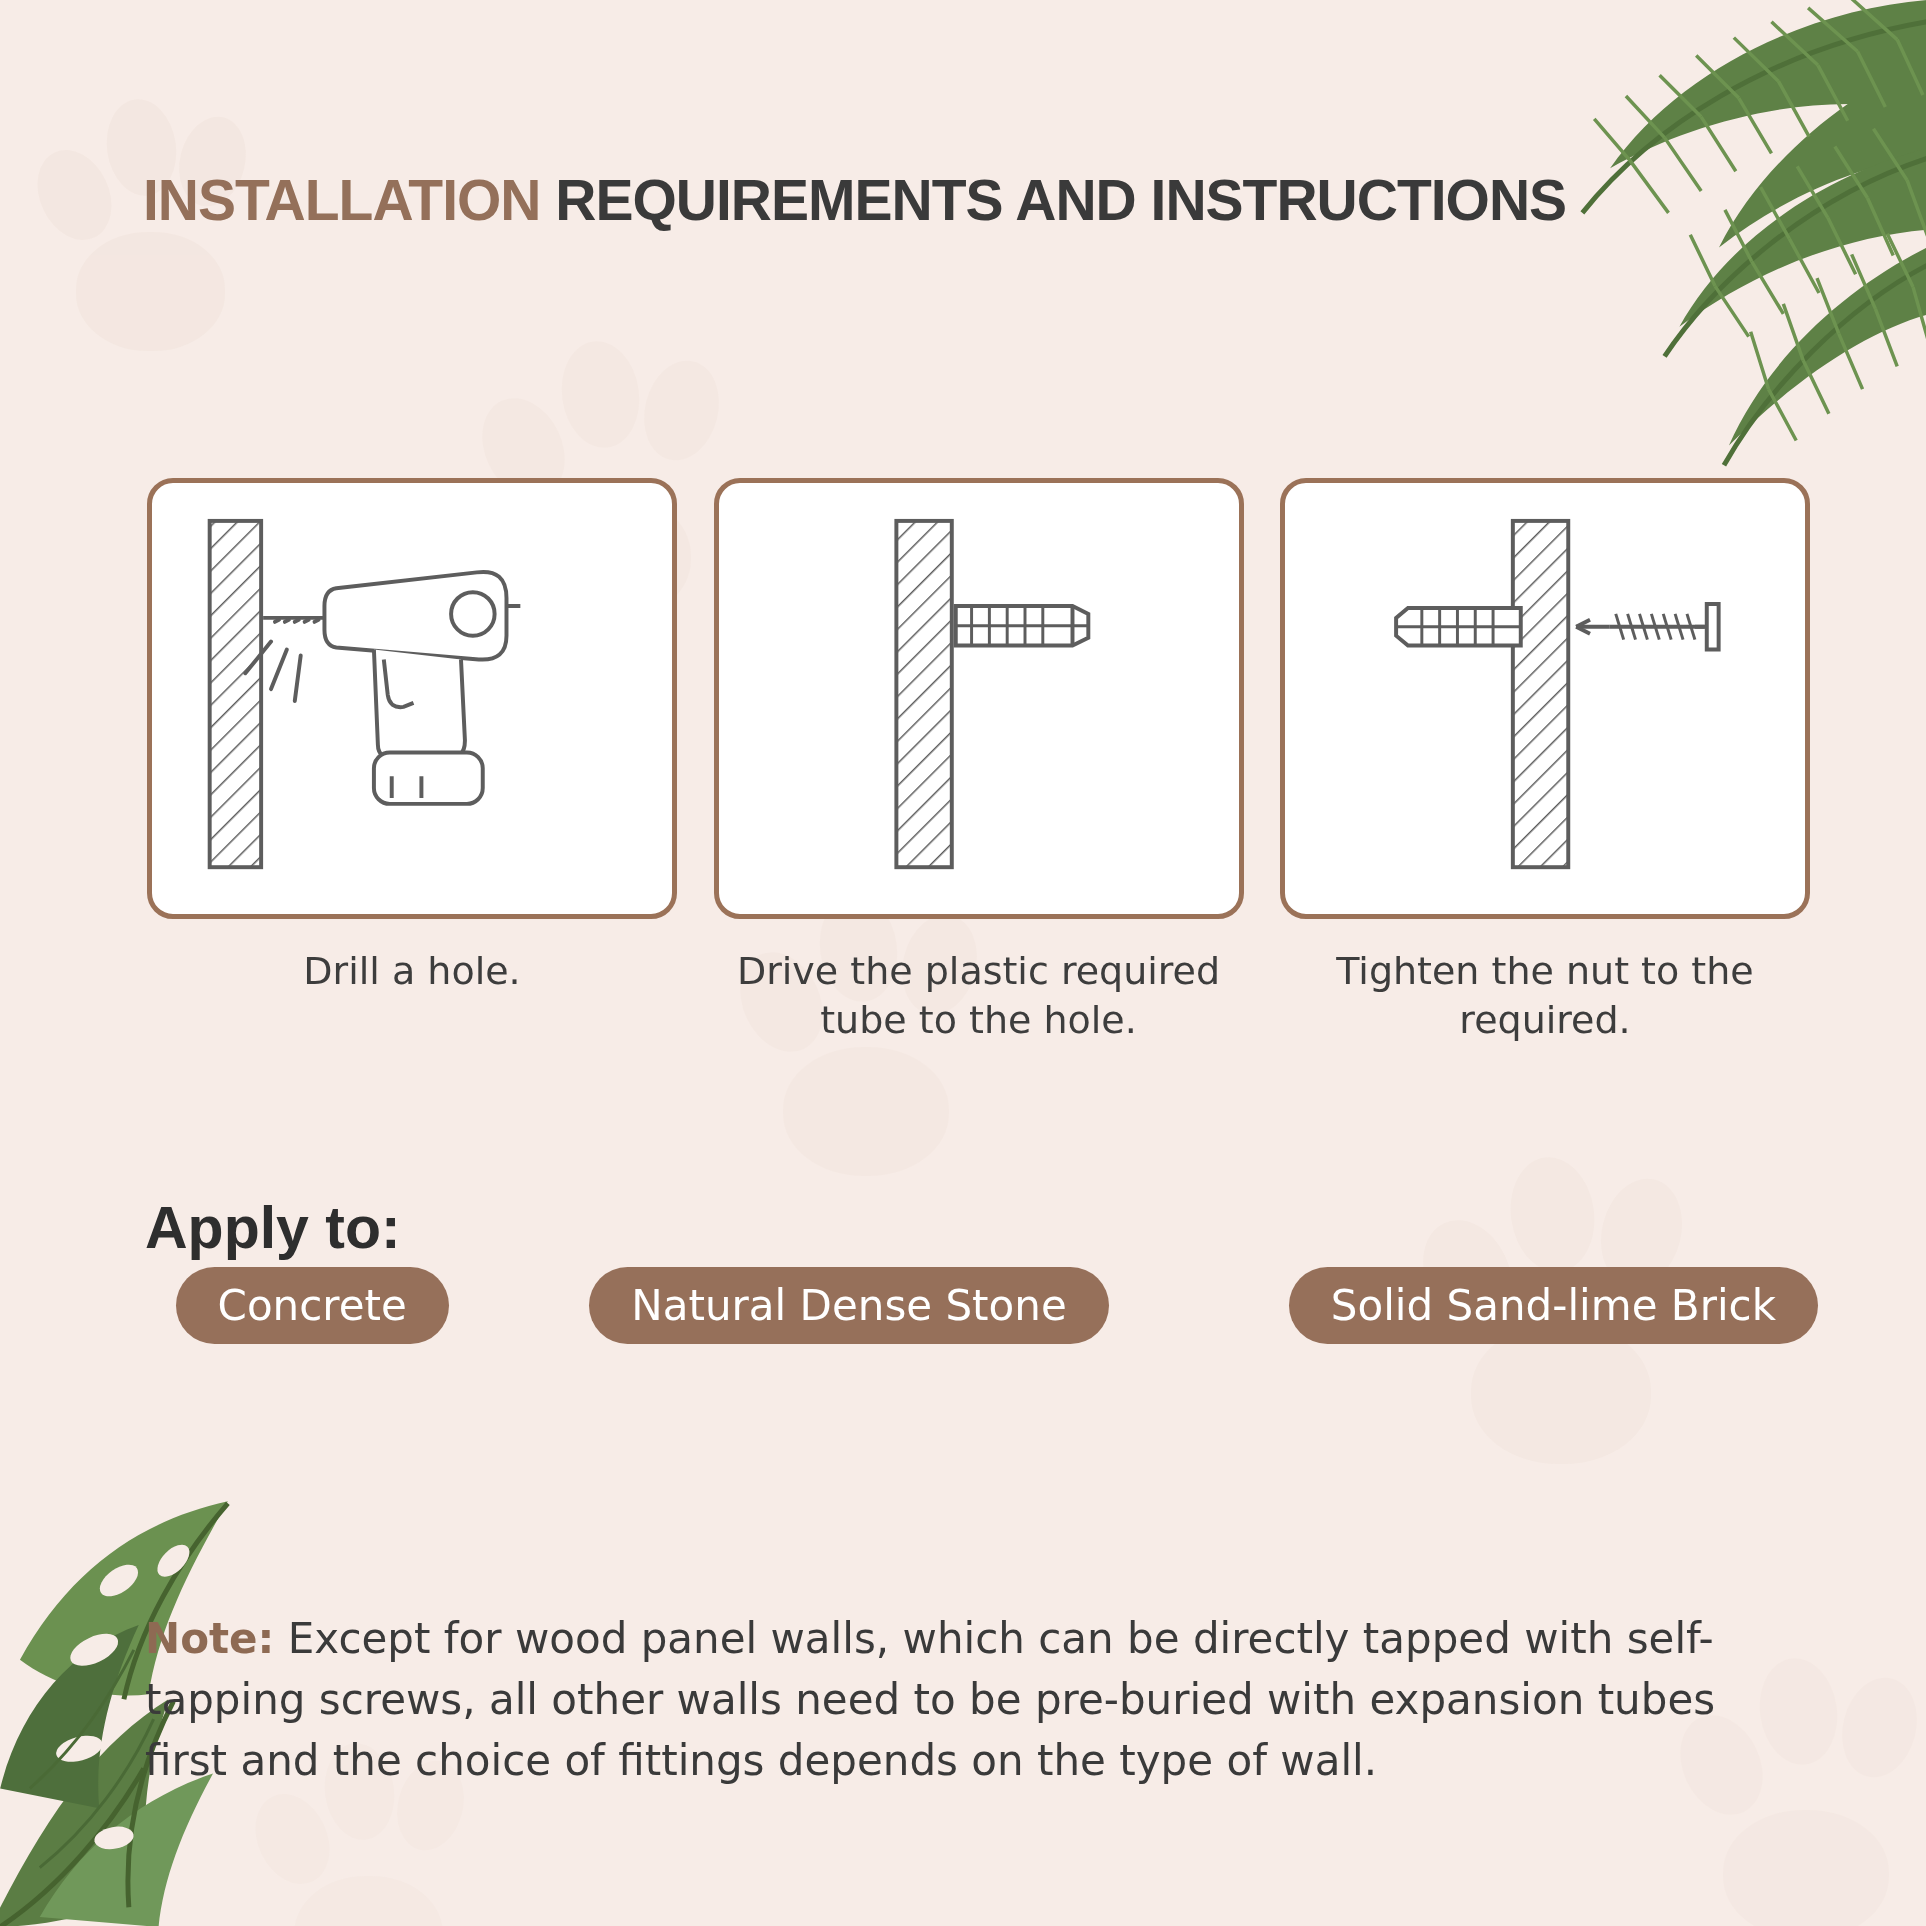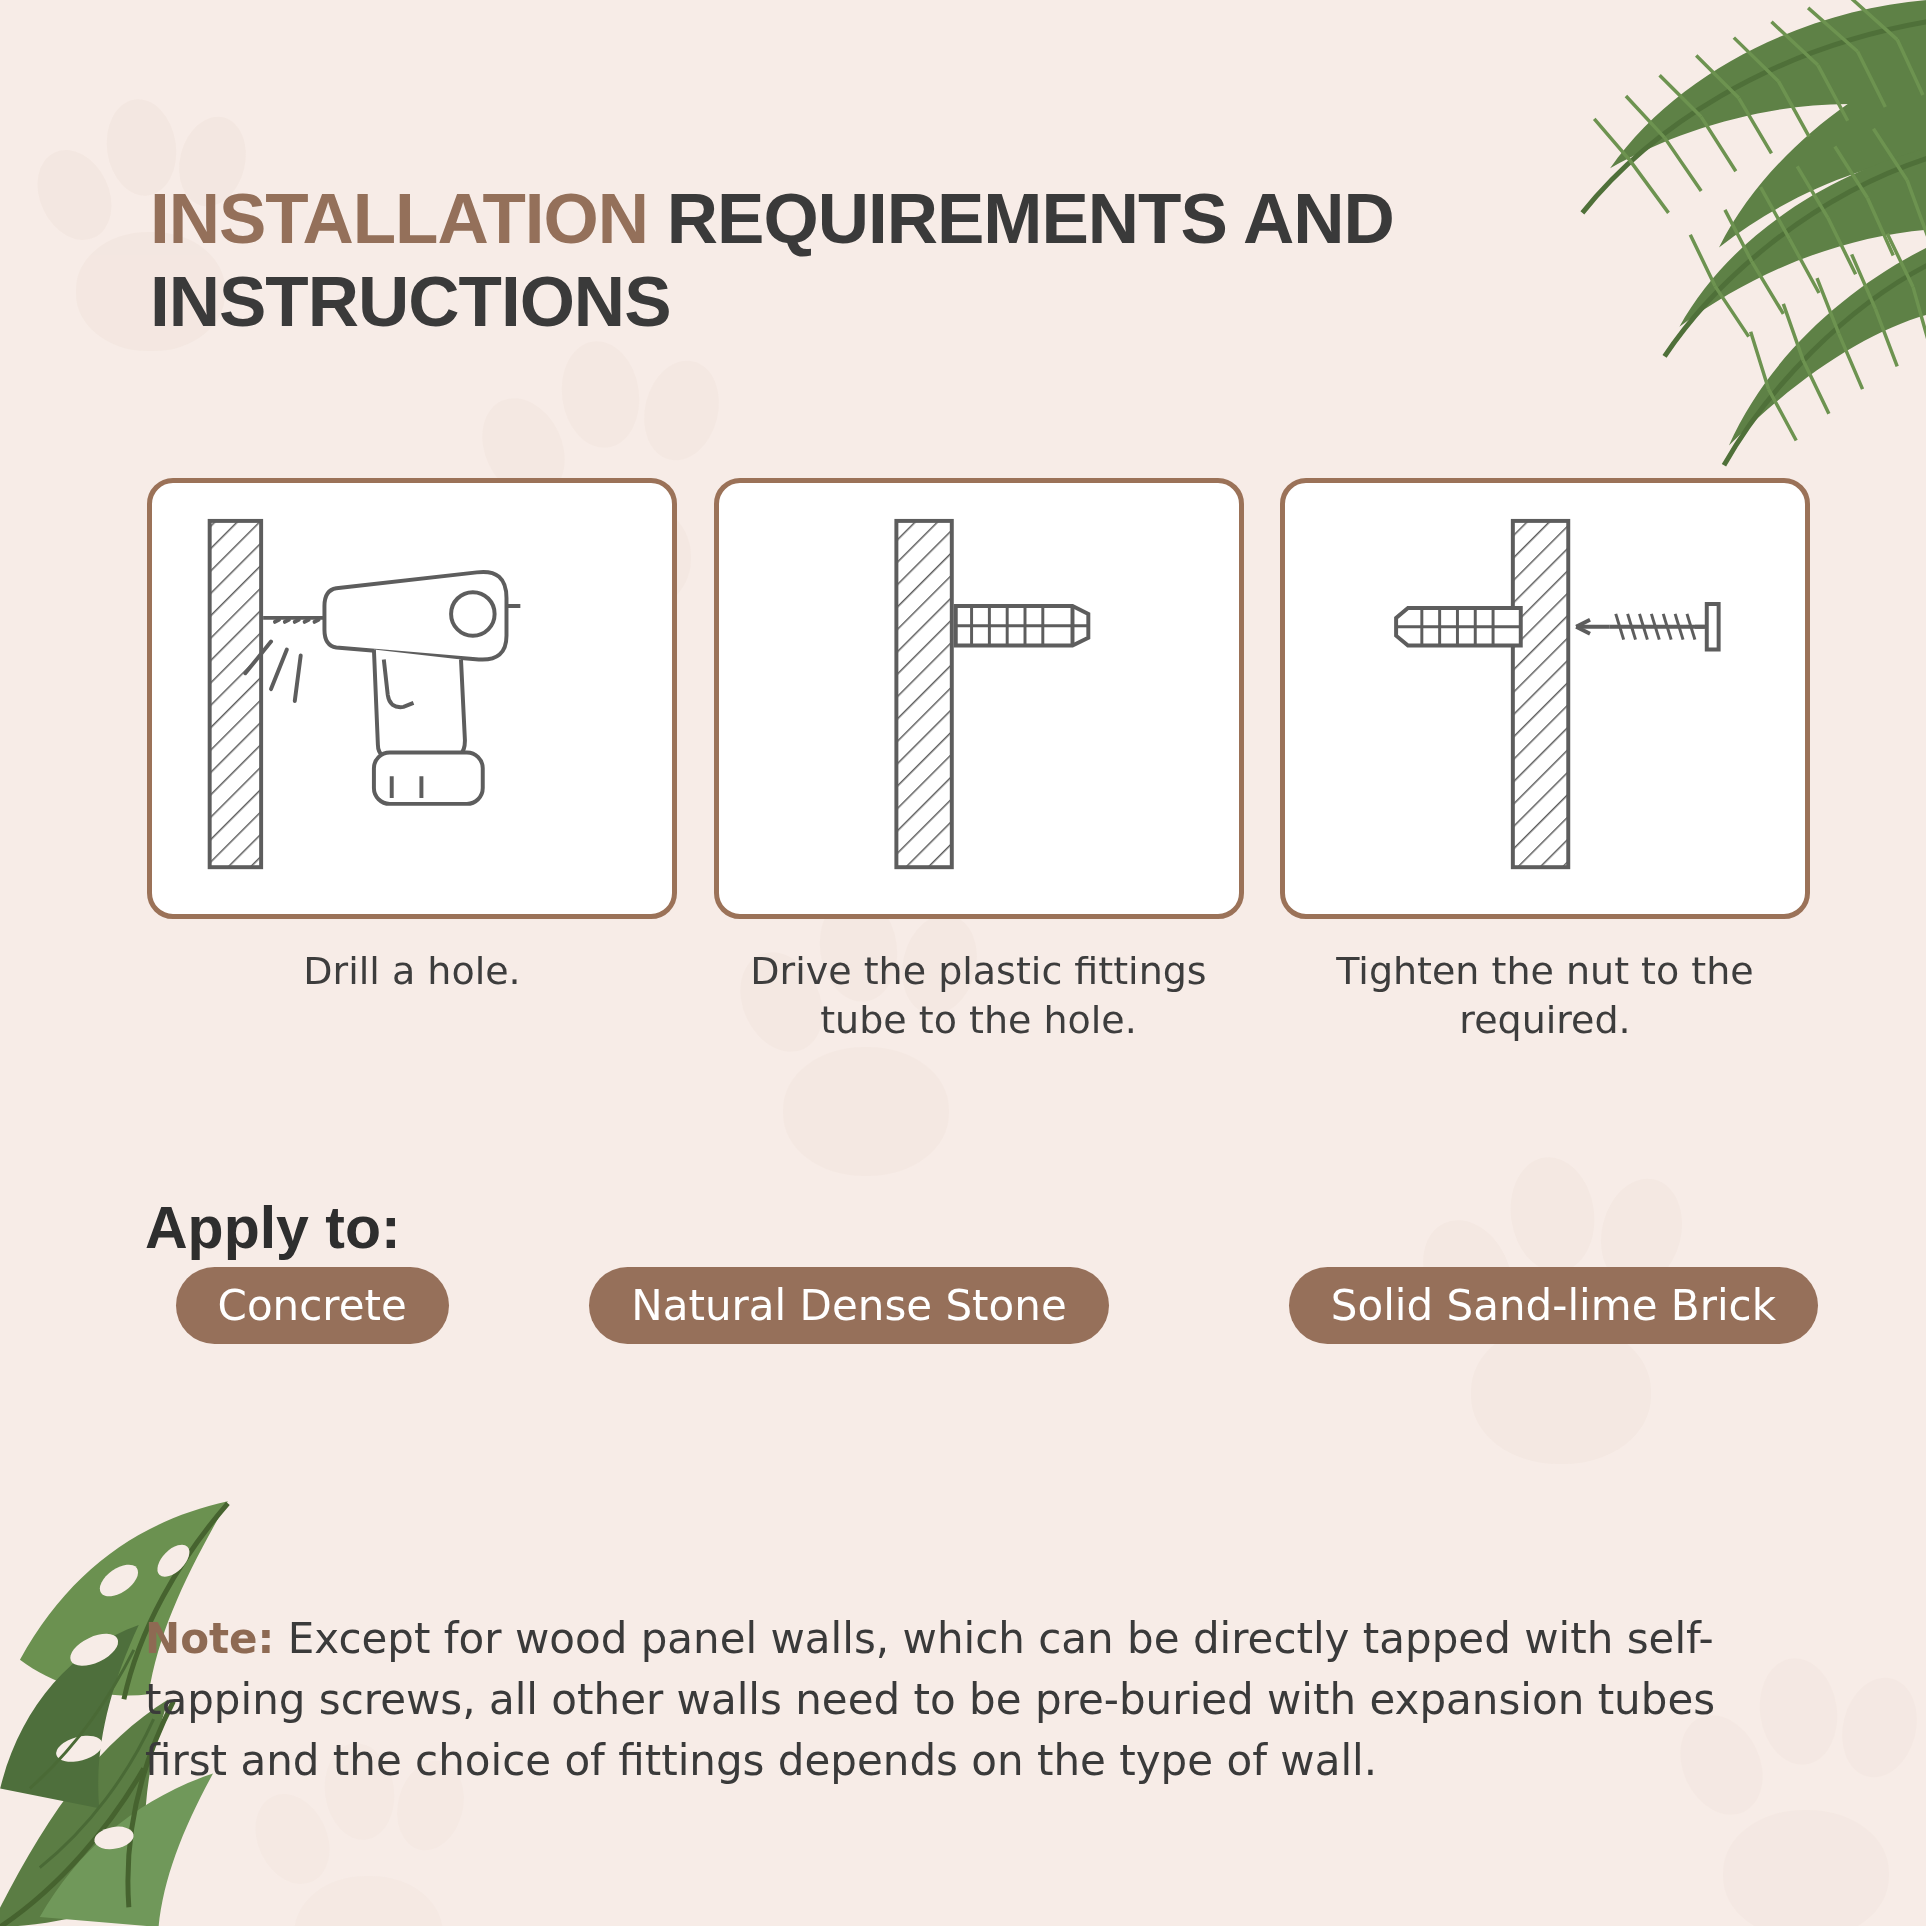--- a/index.html
+++ b/index.html
@@ -34,24 +34,24 @@
   }
 
   
   .content {
     position: relative;
     z-index: 5;
   }
 
   .title {
     position: absolute;
-    left: 150px;
+    left: 143px;
     top: 129px;
     width: 1624px;
-    font-size: 71px;
+    font-size: 57px;
     font-weight: 700;
     line-height: 1.18;
     letter-spacing: -1px;
     color: #3a3a3a;
     font-family: "Liberation Sans", sans-serif;
   }
   .title .accent { color: #94705a; }
 
   .steps {
     position: absolute;
@@ -279,21 +279,21 @@
           <g stroke="#5d5d5d" stroke-width="3">
             <path d="M228 96 L228 136"></path>
             <path d="M246 96 L246 136"></path>
             <path d="M264 96 L264 136"></path>
             <path d="M282 96 L282 136"></path>
             <path d="M300 96 L300 136"></path>
           </g>
           <path d="M330 96 L330 136" stroke="#5d5d5d" stroke-width="4"></path>
         </svg>
       </div>
-      <div class="step-caption">Drive the plastic fittings tube to the hole.</div>
+      <div class="step-caption">Drive the plastic required tube to the hole.</div>
     </div>
 
     <div class="step">
       <div class="step-card">
         <svg width="465" height="376" viewBox="0 0 470 380">
           <defs>
             <pattern id="hatchC" width="16" height="16" patternUnits="userSpaceOnUse" patternTransform="rotate(45)">
               <line x1="0" y1="0" x2="0" y2="16" stroke="#5d5d5d" stroke-width="3"></line>
             </pattern>
           </defs>

